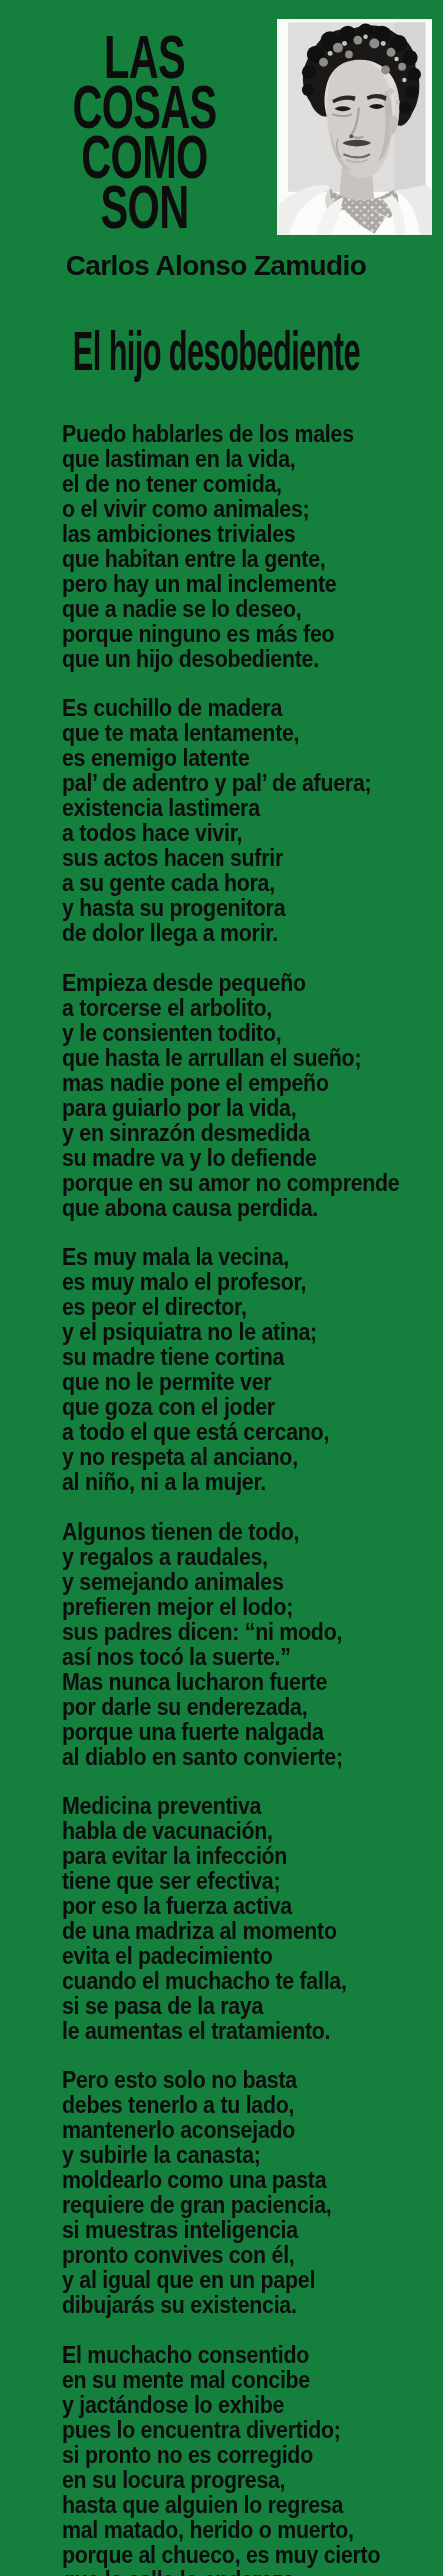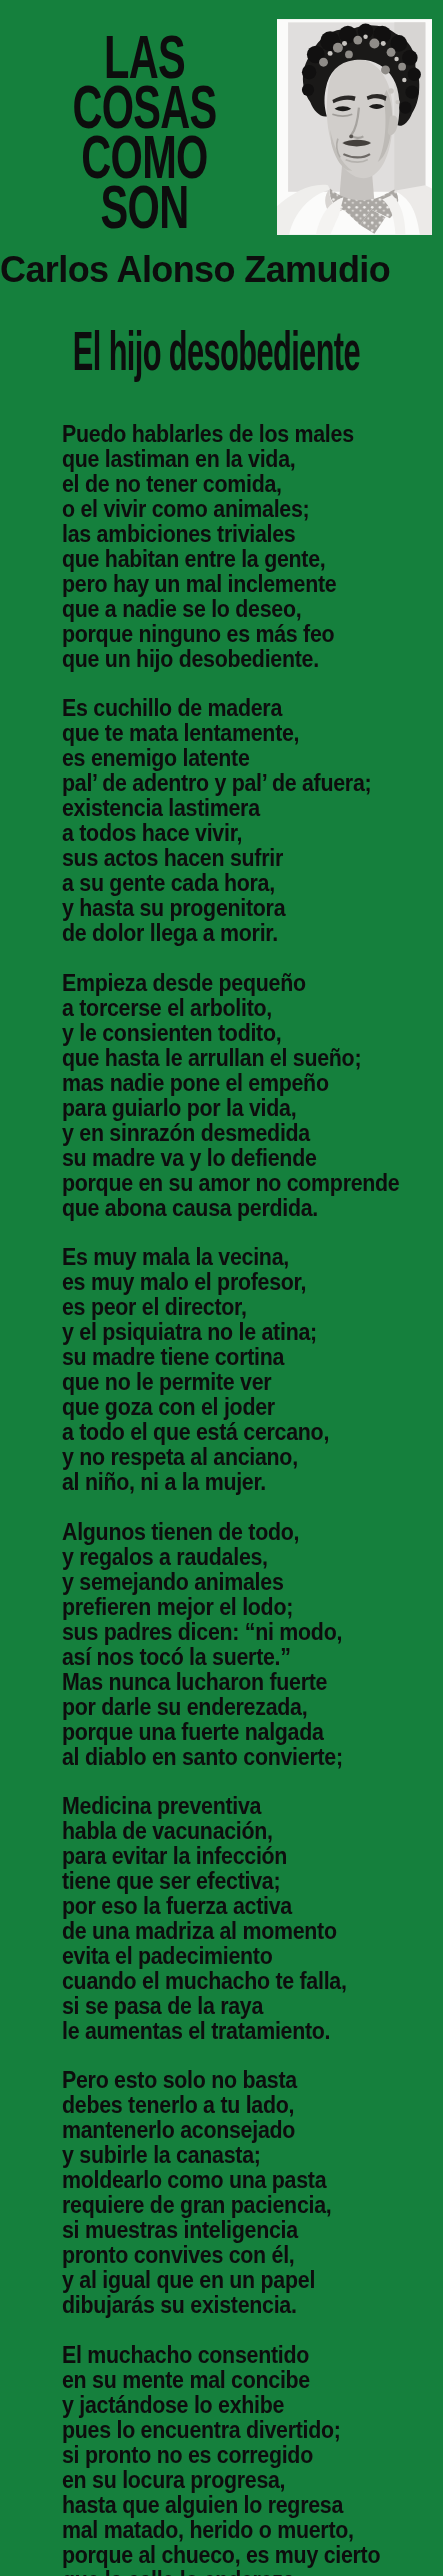--- a/index.html
+++ b/index.html
@@ -28,23 +28,23 @@
     color:#0d0d0d;
   }
   
   .photo{
     position:absolute;top:19.4px;left:277px;width:155px;height:216px;
   }
   .photo svg{display:block;width:100%;height:100%;}
   
   .byline{
     position:absolute;top:252px;left:0;width:432px;
-    text-align:left;
-    font-weight:bold;
-    font-size:36px;line-height:1;
+    text-align:center;
+    font-weight:bold;
+    font-size:28px;line-height:1;
     letter-spacing:-0.6px;
     white-space:nowrap;
   }
   
   .headline{
     position:absolute;top:324px;left:0;width:432px;margin:0;
     display:flex;justify-content:center;
     font-weight:bold;
   }
   .headline span{

